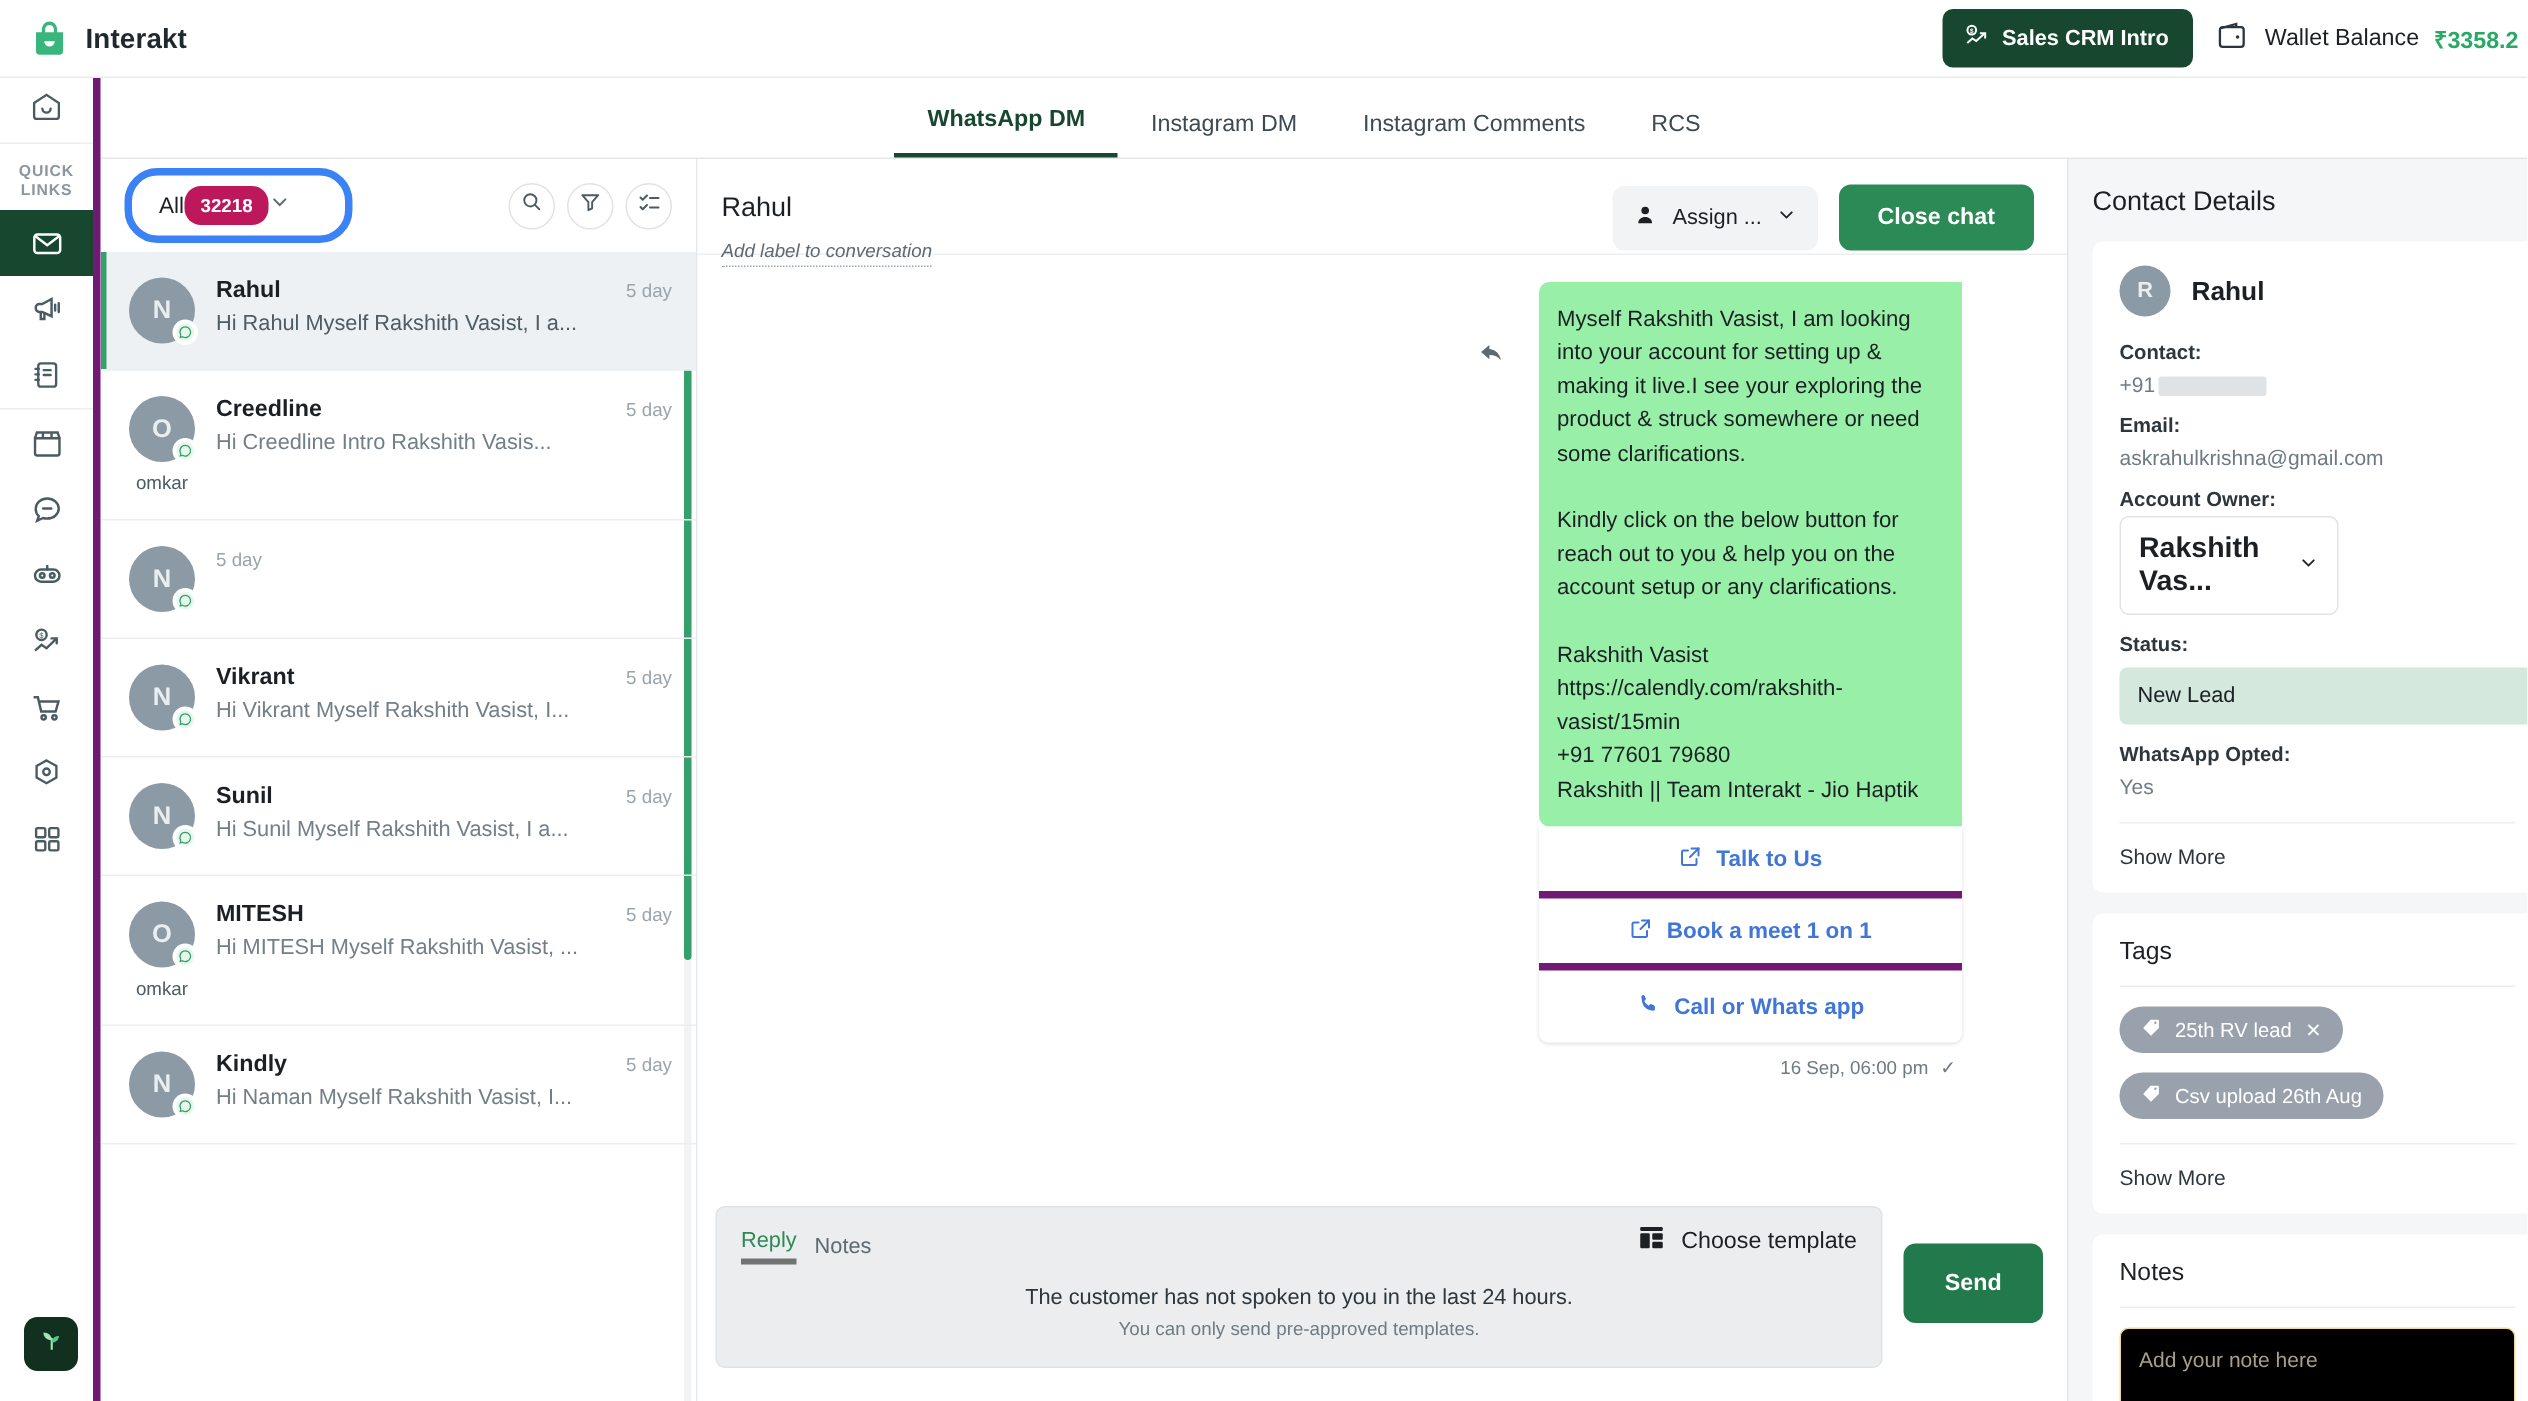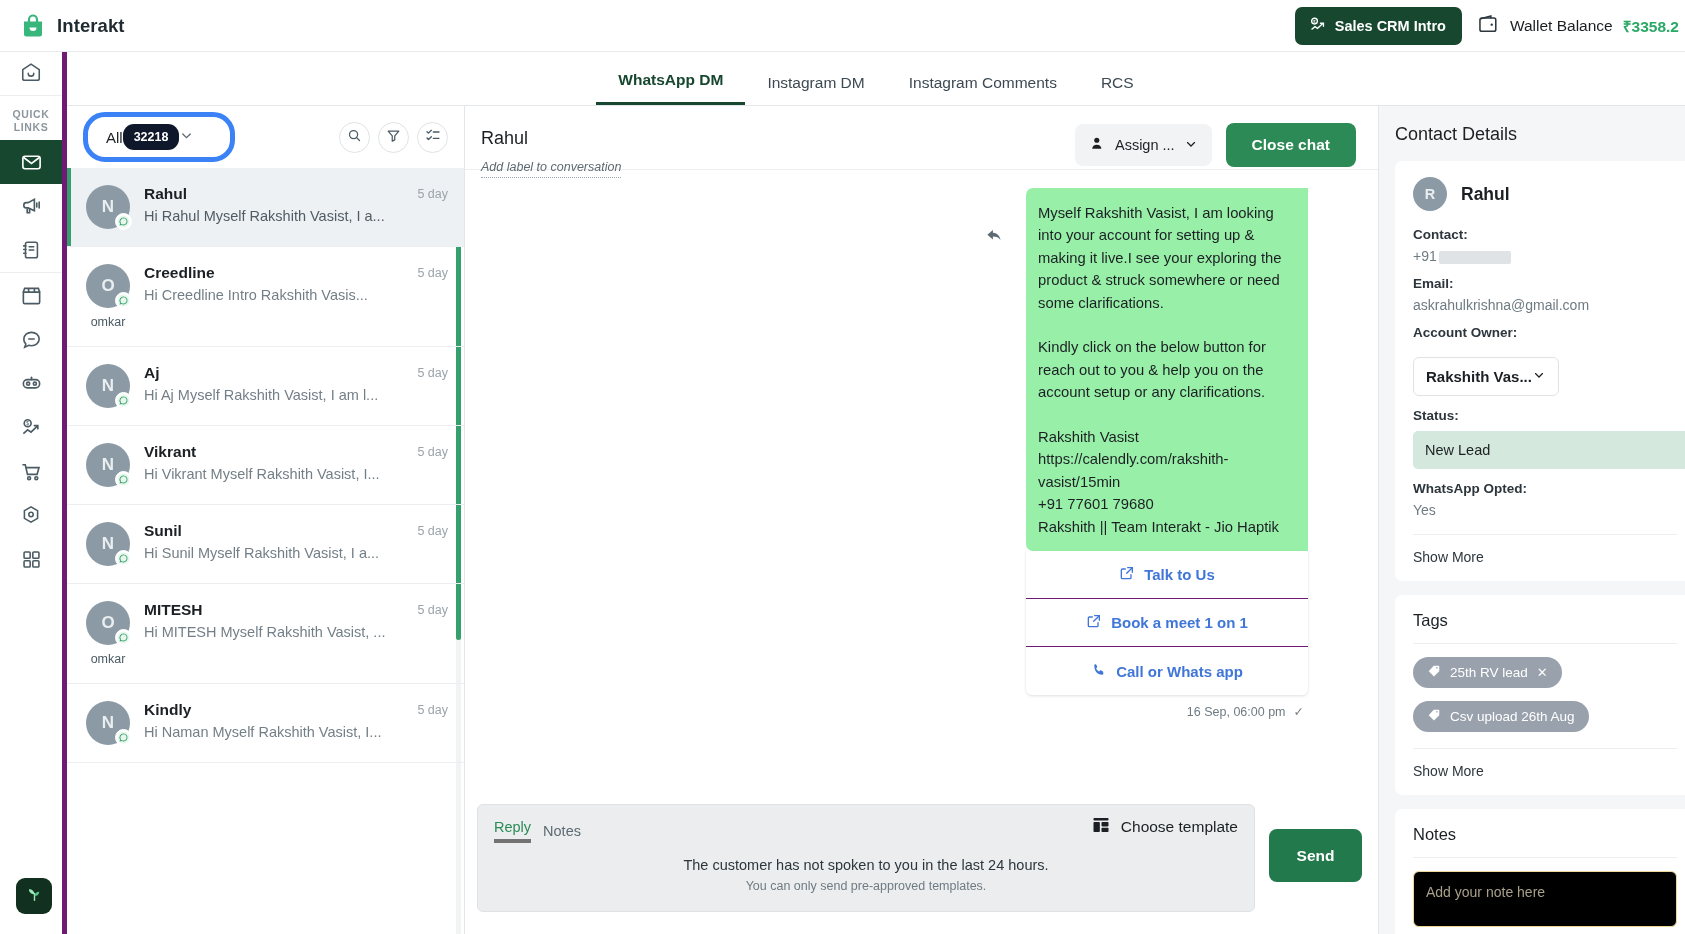--- a/index.html
+++ b/index.html
@@ -81,21 +81,21 @@
   .conv-head {
     height: 62px; display: flex; align-items: center; padding: 0 16px 0 16px; gap: 10px;
   }
   .filter-pill {
     display: flex; align-items: center; gap: 0;
     border: 5px solid #3b82f6; border-radius: 22px; padding: 7px 12px 7px 18px;
     min-width: 152px; cursor: pointer; background: #fff;
   }
   .filter-pill .lbl { font-size: 15px; color: #1c2024; }
   .badge-count {
-    background: #0f172a; color: #fff; font-size: 12.5px; font-weight: 600;
+    background: #be185d; color: #fff; font-size: 12.5px; font-weight: 600;
     border-radius: 11px; padding: 6px 11px;
   }
   .chev { color: #5d6a72; }
   .round-btns { margin-left: auto; display: flex; align-items: center; gap: 8px; }
   .round-btn {
     width: 31px; height: 31px; border-radius: 50%; border: 1px solid #dfe3e6;
     display: flex; align-items: center; justify-content: center; cursor: pointer;
     color: #4a5b63; background: #fff;
   }
   .conv-list { position: relative; height: 766px; overflow: hidden; }
@@ -168,21 +168,21 @@
   .bubble-col { width: 282px; }
   .bubble {
     background: #98f0a8; border-radius: 7px 0 0 7px; padding: 14px 14px 13px 12px;
     font-size: 14.8px; line-height: 22.4px; color: #1c2024; white-space: pre-wrap;
     word-break: break-word;
   }
   .tmpl-btns { background: #fff; border-radius: 0 0 6px 6px; box-shadow: 0 1px 3px rgba(0,0,0,.13); }
   .tmpl-btn {
     height: 48px; display: flex; align-items: center; justify-content: center; gap: 9px;
     font-size: 15px; font-weight: 700; color: #4076d8; cursor: pointer;
-    border-bottom: 1px solid #701a75;
+    border-bottom: 5px solid #701a75;
   }
   .tmpl-btn:last-child { border-bottom: none; }
   .msg-meta {
     display: flex; justify-content: flex-end; align-items: center; gap: 8px;
     font-size: 12.5px; color: #6f7b83; margin-top: 9px; padding-right: 4px;
   }
 
   
   .composer-wrap { flex: 0 0 auto; padding: 0 16px 22px 12px; display: flex; gap: 14px; align-items: flex-start; }
   .composer {
@@ -221,23 +221,23 @@
     display: flex; align-items: center; justify-content: center; font-size: 14.5px; font-weight: 700;
   }
   .c-name { font-size: 17.5px; font-weight: 700; color: #1c2024; }
   .c-label { font-size: 13.5px; font-weight: 700; color: #2c363c; margin-top: 12px; }
   .c-value { font-size: 14px; color: #6f7b83; margin-top: 6px; white-space: nowrap; }
   .c-redacted {
     display: inline-block; vertical-align: middle; width: 72px; height: 13px;
     background: #dfe3e6; border-radius: 2px; margin-left: 2px;
   }
   .c-select {
-    margin-top: 17px; border: 1px solid #dfe3e6; border-radius: 6px;
+    margin-top: 4px; border: 1px solid #dfe3e6; border-radius: 6px;
     padding: 10px 12px; display: flex; align-items: center; justify-content: space-between;
-    font-size: 15px; font-weight: 700; color: #1c2024; width: 146px; cursor: pointer;
+    font-size: 19px; font-weight: 700; color: #1c2024; width: 146px; cursor: pointer;
   }
   .c-status {
     margin-top: 8px; background: #d4e8dd; border-radius: 5px; padding: 11px 12px;
     font-size: 14.5px; color: #1c2024; width: 300px; cursor: pointer;
   }
   .c-divider { border-top: 1px solid #eceef0; margin: 16px 0 0; }
   .show-more { font-size: 14px; color: #2c363c; margin-top: 14px; cursor: pointer; }
   .card-head { font-size: 16.5px; color: #1c2024; padding-bottom: 13px; border-bottom: 1px solid #eceef0; }
   .tag-pill {
     display: inline-flex; align-items: center; gap: 9px; background: #99a1ac; color: #fff;
@@ -496,24 +496,20 @@
         <div>
           <div class="avatar-wrap">
             <div class="avatar">N</div>
             <div class="wa-badge">
               <svg width="13" height="13" viewBox="0 0 24 24">
                   <circle cx="12" cy="12" r="11" fill="#e8f7ee"></circle>
                   <path d="M12 4.5a7.4 7.4 0 0 0-6.3 11.3L4.8 19.5l3.8-1a7.4 7.4 0 1 0 3.4-14zm0 1.6a5.8 5.8 0 1 1-3 10.8l-.3-.2-2 .5.6-2-.2-.3A5.8 5.8 0 0 1 12 6.1z" fill="#35a06b"></path>
                 </svg>
             </div>
           </div>
-        </div>
-        <div class="conv-body">
-          <div class="conv-name">Aj</div>
-          <div class="conv-prev">Hi Aj Myself Rakshith Vasist, I am l...</div>
         </div>
         <div class="conv-time">5 day</div>
       </div>
 
       <div class="conv-item">
         <div>
           <div class="avatar-wrap">
             <div class="avatar">N</div>
             <div class="wa-badge">
               <svg width="13" height="13" viewBox="0 0 24 24">

